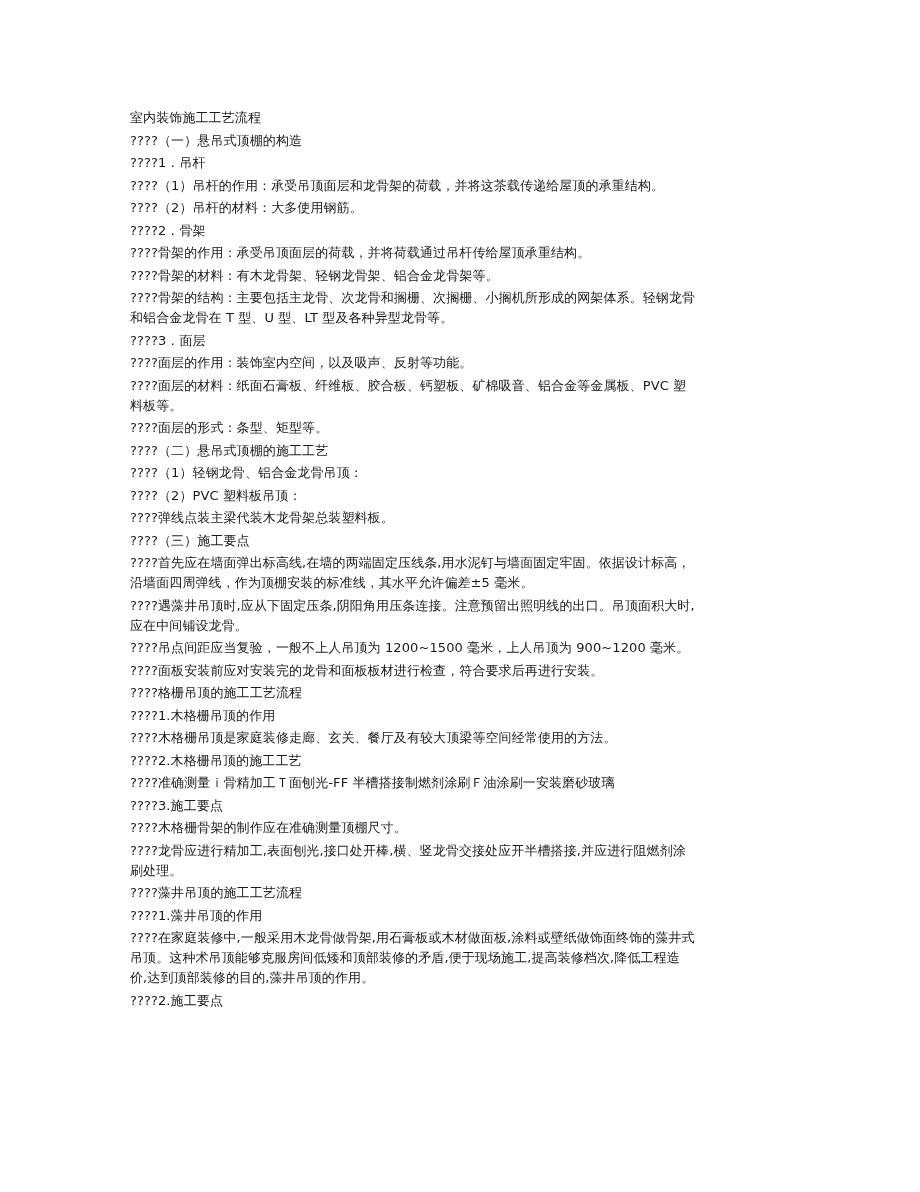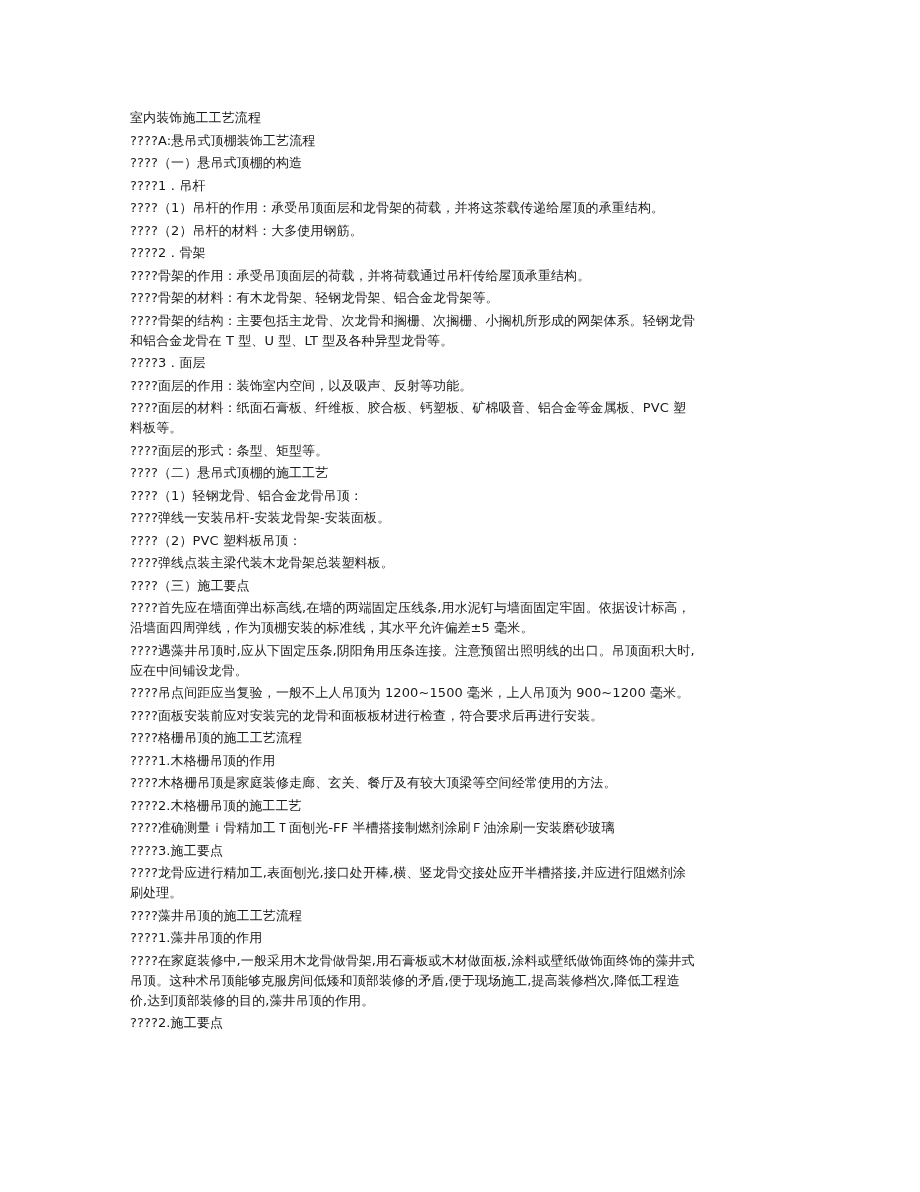--- a/index.html
+++ b/index.html
@@ -28,47 +28,46 @@
       white-space: normal;
       word-break: break-all;
       letter-spacing: 0.1px;
     }
   </style>
 </head>
 <body>
 
 <div class="page">
   <p class="para">室内装饰施工工艺流程</p>
-  <p class="para">????A:悬吊式顶棚装饰工艺流程</p>
   <p class="para">????（一）悬吊式顶棚的构造</p>
   <p class="para">????1．吊杆</p>
   <p class="para">????（1）吊杆的作用：承受吊顶面层和龙骨架的荷载，并将这茶载传递给屋顶的承重结构。</p>
   <p class="para">????（2）吊杆的材料：大多使用钢筋。</p>
   <p class="para">????2．骨架</p>
   <p class="para">????骨架的作用：承受吊顶面层的荷载，并将荷载通过吊杆传给屋顶承重结构。</p>
   <p class="para">????骨架的材料：有木龙骨架、轻钢龙骨架、铝合金龙骨架等。</p>
   <p class="para">????骨架的结构：主要包括主龙骨、次龙骨和搁栅、次搁栅、小搁机所形成的网架体系。轻钢龙骨和铝合金龙骨在 T 型、U 型、LT 型及各种异型龙骨等。</p>
   <p class="para">????3．面层</p>
   <p class="para">????面层的作用：装饰室内空间，以及吸声、反射等功能。</p>
   <p class="para">????面层的材料：纸面石膏板、纤维板、胶合板、钙塑板、矿棉吸音、铝合金等金属板、PVC 塑料板等。</p>
   <p class="para">????面层的形式：条型、矩型等。</p>
   <p class="para">????（二）悬吊式顶棚的施工工艺</p>
   <p class="para">????（1）轻钢龙骨、铝合金龙骨吊顶：</p>
-  <p class="para">????弹线一安装吊杆-安装龙骨架-安装面板。</p>
   <p class="para">????（2）PVC 塑料板吊顶：</p>
   <p class="para">????弹线点装主梁代装木龙骨架总装塑料板。</p>
   <p class="para">????（三）施工要点</p>
   <p class="para">????首先应在墙面弹出标高线,在墙的两端固定压线条,用水泥钉与墙面固定牢固。依据设计标高，沿墙面四周弹线，作为顶棚安装的标准线，其水平允许偏差±5 毫米。</p>
   <p class="para">????遇藻井吊顶时,应从下固定压条,阴阳角用压条连接。注意预留出照明线的出口。吊顶面积大时,应在中间铺设龙骨。</p>
   <p class="para">????吊点间距应当复验，一般不上人吊顶为 1200~1500 毫米，上人吊顶为 900~1200 毫米。</p>
   <p class="para">????面板安装前应对安装完的龙骨和面板板材进行检查，符合要求后再进行安装。</p>
   <p class="para">????格栅吊顶的施工工艺流程</p>
   <p class="para">????1.木格栅吊顶的作用</p>
   <p class="para">????木格栅吊顶是家庭装修走廊、玄关、餐厅及有较大顶梁等空间经常使用的方法。</p>
   <p class="para">????2.木格栅吊顶的施工工艺</p>
   <p class="para">????准确测量ｉ骨精加工Ｔ面刨光-FF 半槽搭接制燃剂涂刷Ｆ油涂刷一安装磨砂玻璃</p>
   <p class="para">????3.施工要点</p>
+  <p class="para">????木格栅骨架的制作应在准确测量顶棚尺寸。</p>
   <p class="para">????龙骨应进行精加工,表面刨光,接口处开棒,横、竖龙骨交接处应开半槽搭接,并应进行阻燃剂涂刷处理。</p>
   <p class="para">????藻井吊顶的施工工艺流程</p>
   <p class="para">????1.藻井吊顶的作用</p>
   <p class="para">????在家庭装修中,一般采用木龙骨做骨架,用石膏板或木材做面板,涂料或壁纸做饰面终饰的藻井式吊顶。这种术吊顶能够克服房间低矮和顶部装修的矛盾,便于现场施工,提高装修档次,降低工程造价,达到顶部装修的目的,藻井吊顶的作用。</p>
   <p class="para">????2.施工要点</p>
 </div>
 
 </body></html>

